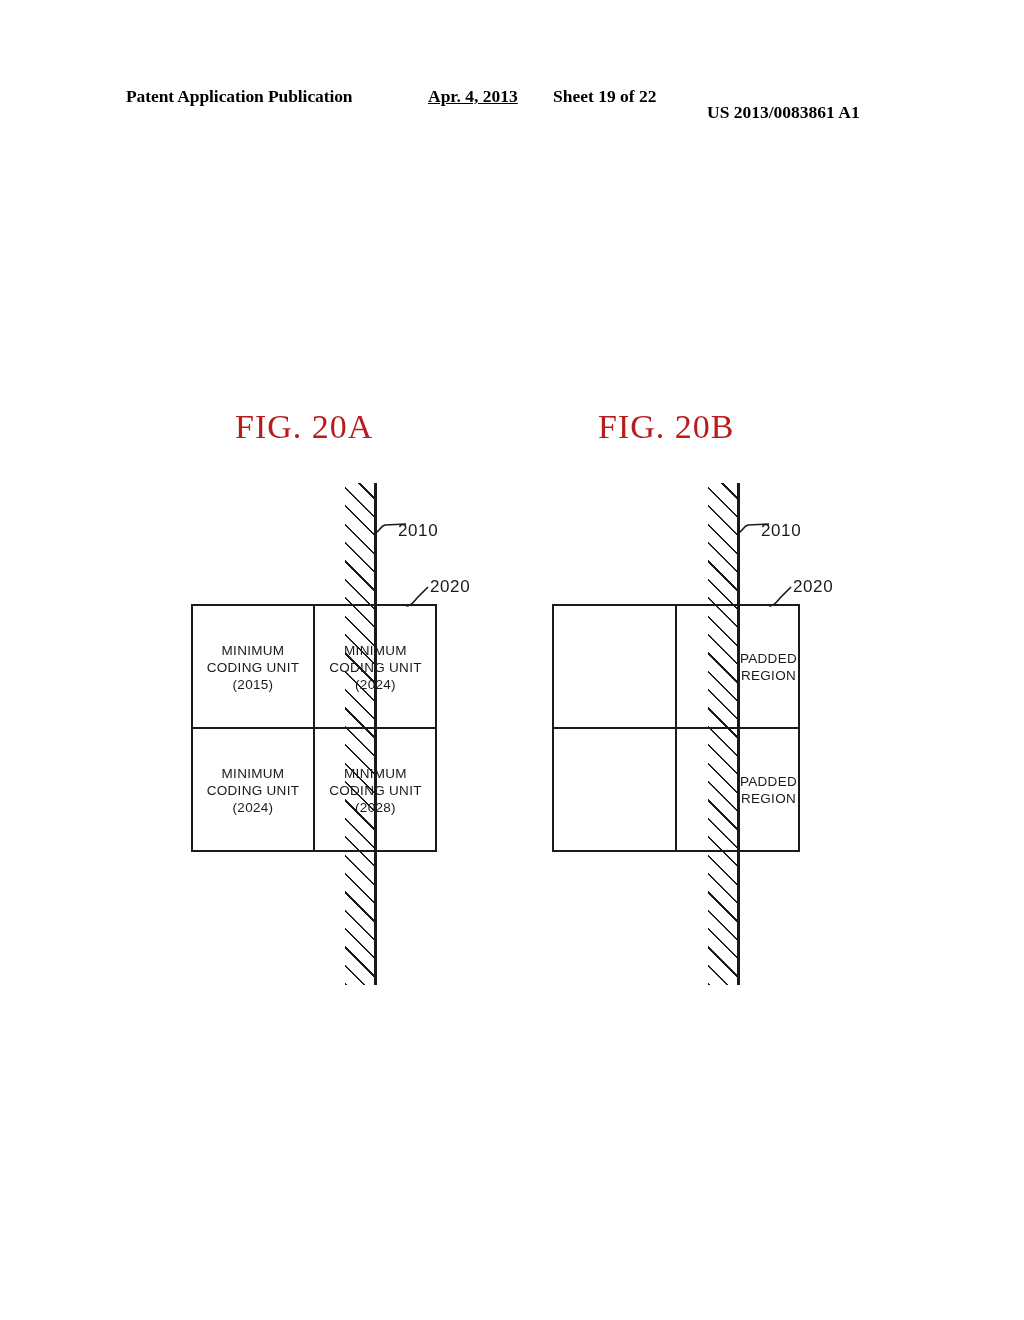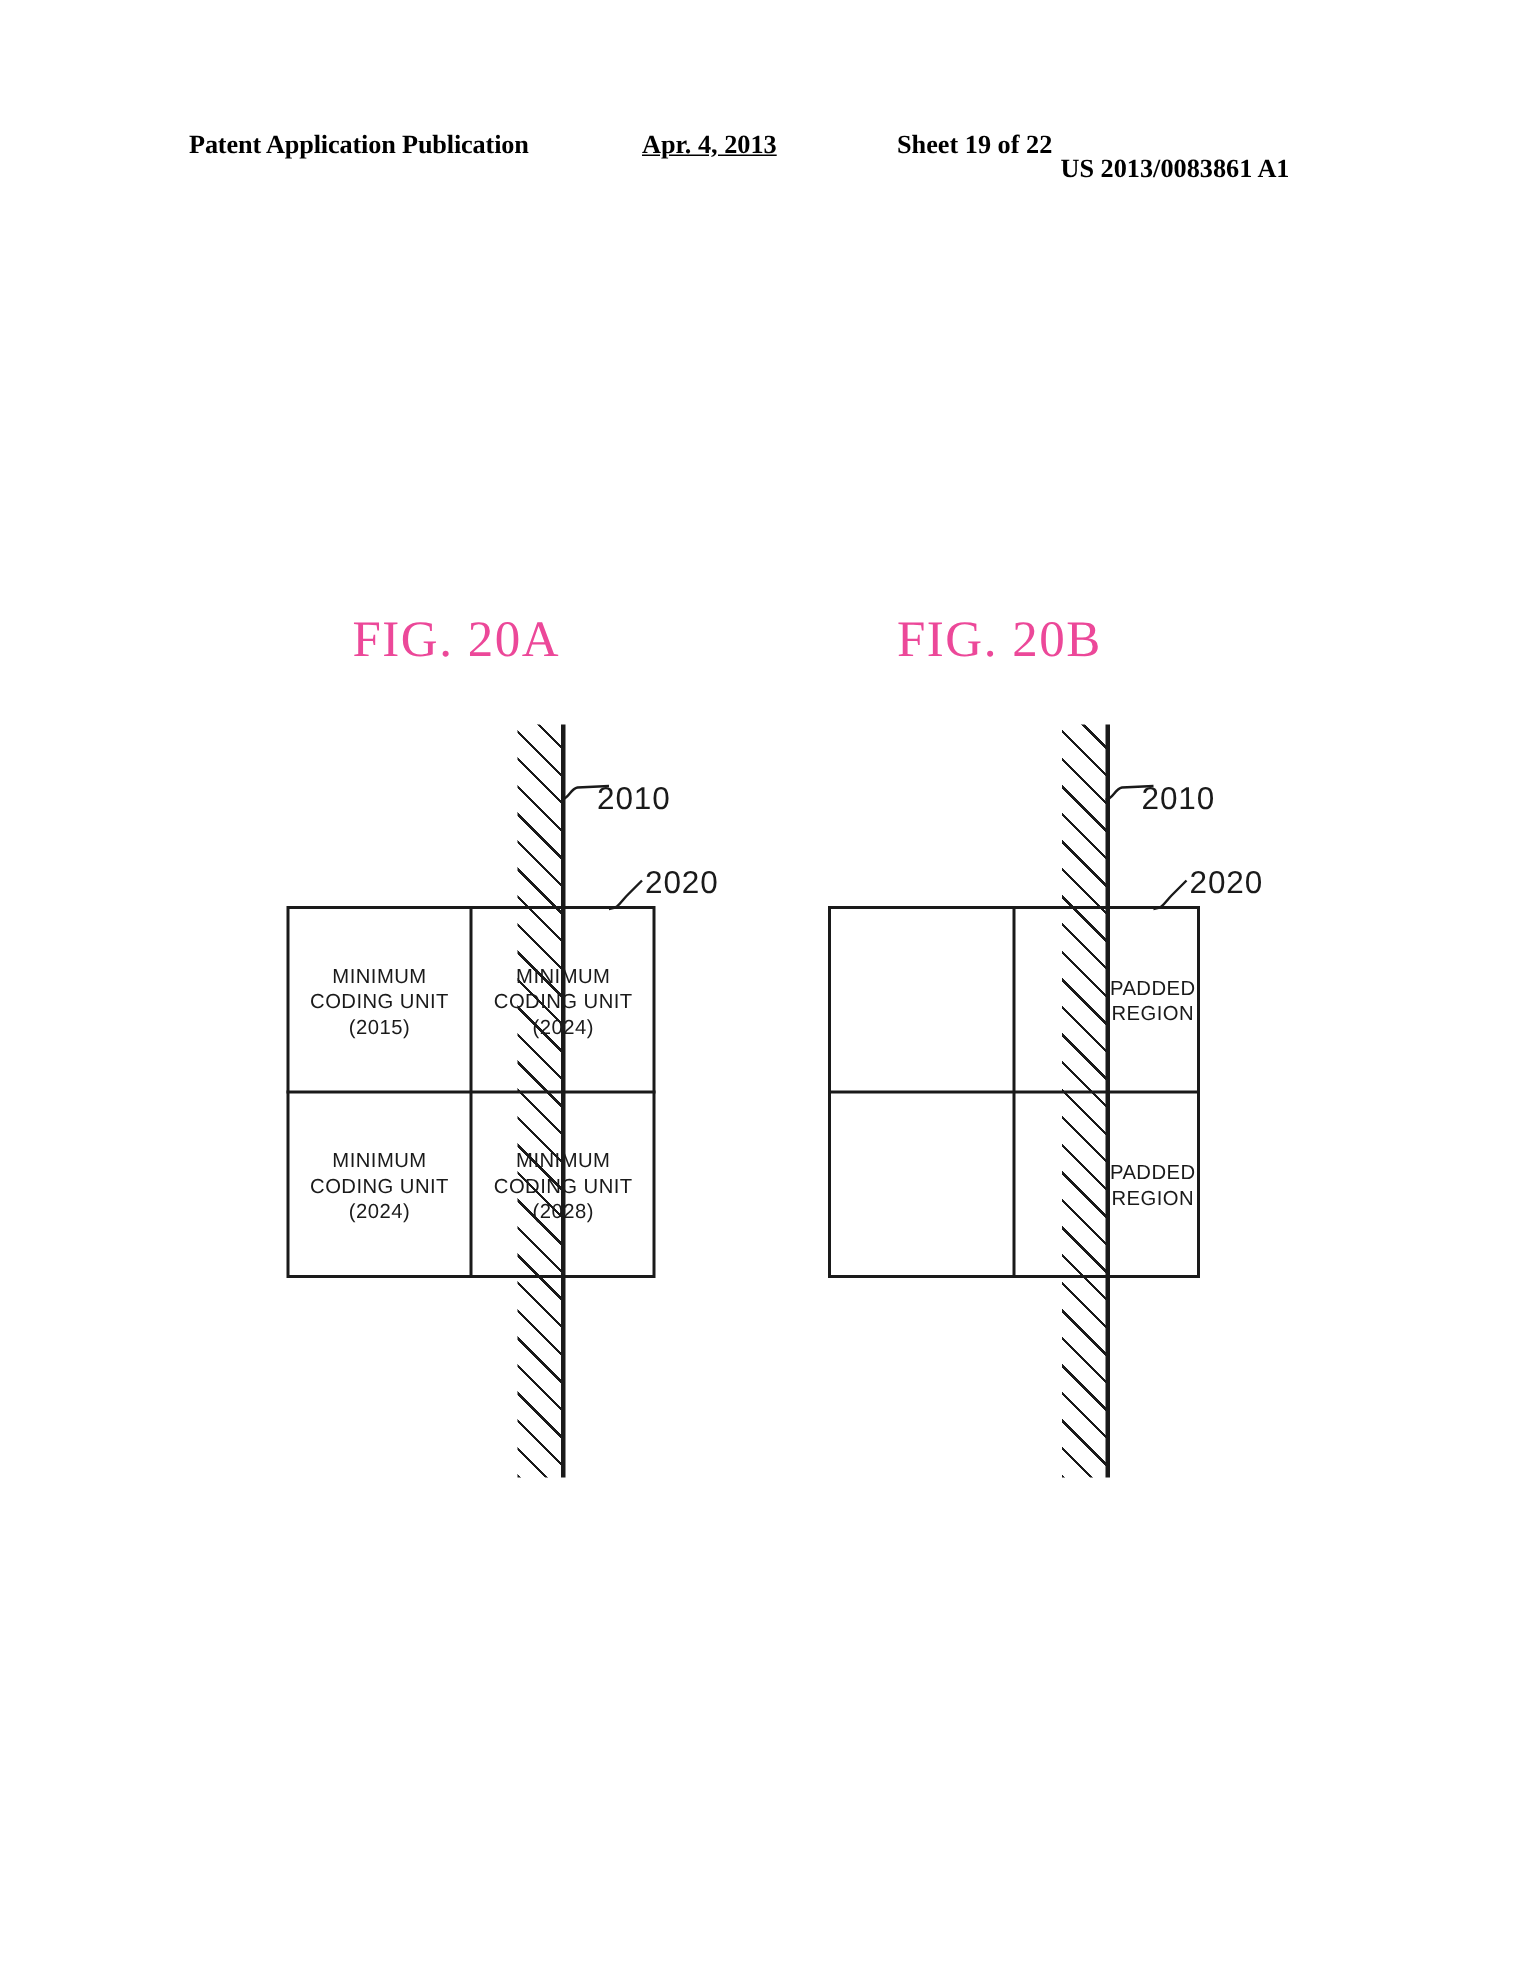--- a/index.html
+++ b/index.html
@@ -37,34 +37,33 @@
   .page-header .hdr-date {
     position: absolute;
     left: 428px;
     top: 0;
     text-decoration: underline;
   }
   .page-header .hdr-sheet {
     position: absolute;
     left: 553px;
     top: 0;
-    margin-left: 45px;
   }
   .page-header .hdr-docnum {
     position: absolute;
     left: 707px;
     top: 16px;
   }
 
   
   .fig-title {
     position: absolute;
     font-family: "Liberation Serif", serif;
     font-size: 34px;
-    color: #ec4899;
+    color: #b91c1c;
     letter-spacing: 1px;
     white-space: nowrap;
   }
   #fig-title-a { left: 235px; top: 408px; }
   #fig-title-b { left: 598px; top: 408px; }
 
   
   .figure {
     position: absolute;
     top: 0;
@@ -121,21 +120,21 @@
   }
   .boundary-line {
     position: absolute;
     width: 2.5px;
     background: #1a1a1a;
   }
 
   
   .ref-label {
     position: absolute;
-    font-size: 21px;
+    font-size: 17px;
     color: #1a1a1a;
     letter-spacing: 0.6px;
     white-space: nowrap;
   }
   .leader {
     position: absolute;
     overflow: visible;
   }
 </style>
 </head>

